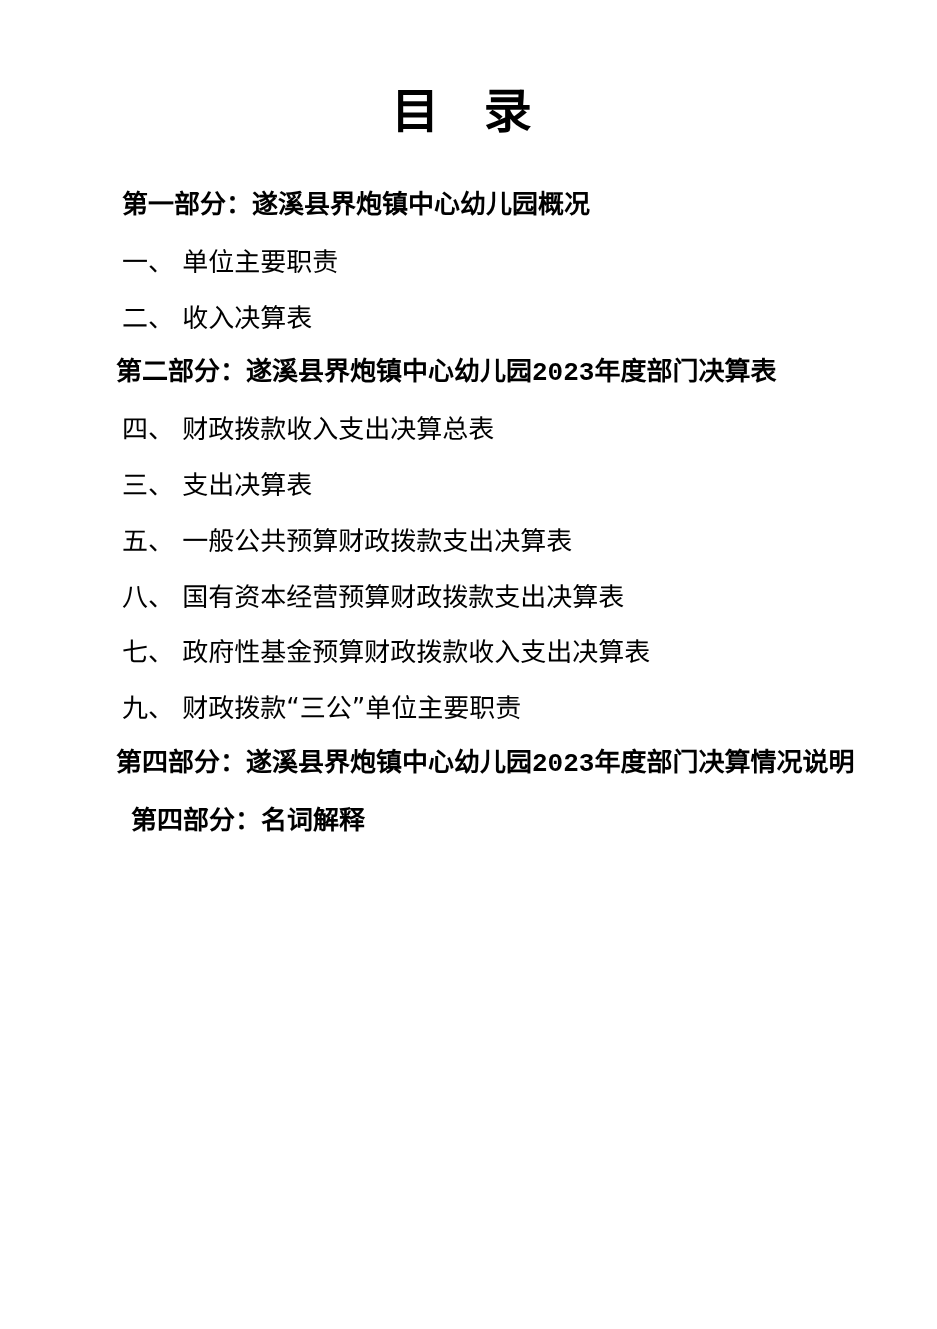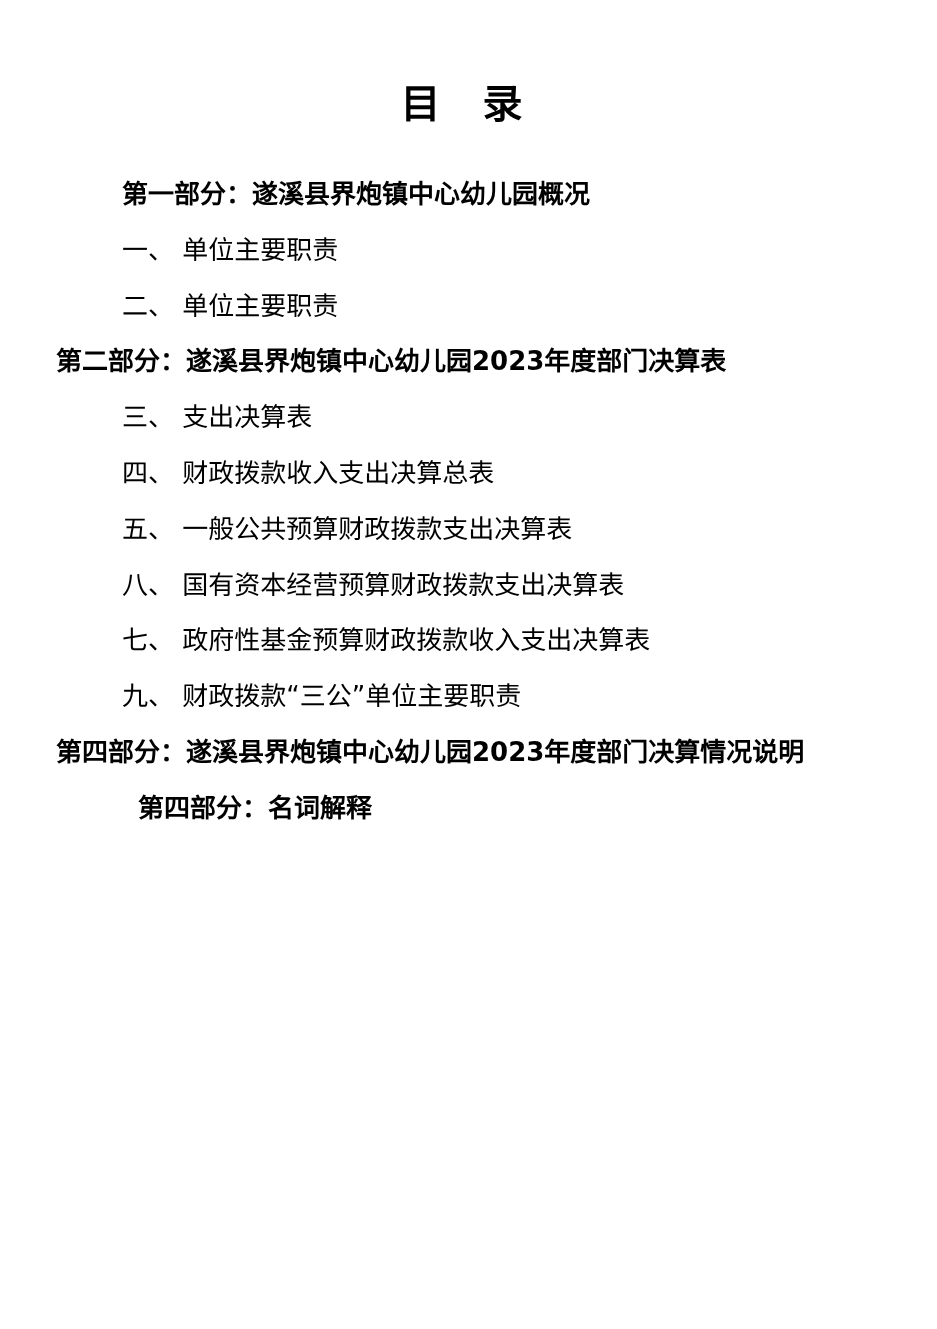--- a/index.html
+++ b/index.html
@@ -17,21 +17,21 @@
   .page {
     position: relative;
     width: 937px;
     height: 1329px;
     box-sizing: border-box;
     padding: 0;
     background: #ffffff;
   }
   .doc-title {
     text-align: center;
-    font-size: 40px;
+    font-size: 48px;
     font-weight: bold;
     letter-spacing: 14px;
     margin-top: 72px;
     margin-bottom: 0;
     font-family: "DejaVu Sans", "Liberation Sans", sans-serif;
   }
   .toc {
     margin-top: 48px;
     padding-left: 122px;
     padding-right: 60px;
@@ -40,53 +40,54 @@
     font-size: 26px;
     line-height: 1.30;
     margin-bottom: 22px;
     white-space: normal;
     font-family: "DejaVu Sans", "Liberation Sans", sans-serif;
   }
   .toc-line.part {
     font-weight: bold;
     margin-left: 0;
     text-indent: 0;
+    font-family: Liberation Mono, monospace;
   }
   
   .toc-line.part.wrap {
     margin-left: -122px;
-    padding-left: 56px;
+    padding-left: 116px;
     text-indent: 0;
   }
   .toc-line.item {
     font-weight: normal;
   }
   .toc-line.part-indent {
     font-weight: bold;
-    margin-left: 16px;
+    margin-left: 9px;
   }
 </style>
 </head>
 <body>
 
 <div class="page">
 
   <h1 class="doc-title">目  录</h1>
 
   <div class="toc">
 
     <div class="toc-line part">第一部分：遂溪县界炮镇中心幼儿园概况</div>
 
     <div class="toc-line item">一、 单位主要职责</div>
-    <div class="toc-line item">二、 单位主要职责</div>
+    <div class="toc-line item">二、 收入决算表</div>
 
     <div class="toc-line part wrap">第二部分：遂溪县界炮镇中心幼儿园2023年度部门决算表</div>
 
+    <div class="toc-line item">四、 财政拨款收入支出决算总表</div>
     <div class="toc-line item">三、 支出决算表</div>
-    <div class="toc-line item">四、 财政拨款收入支出决算总表</div>
     <div class="toc-line item">五、 一般公共预算财政拨款支出决算表</div>
     <div class="toc-line item">八、 国有资本经营预算财政拨款支出决算表</div>
     <div class="toc-line item">七、 政府性基金预算财政拨款收入支出决算表</div>
     <div class="toc-line item">九、 财政拨款“三公”单位主要职责</div>
 
     <div class="toc-line part wrap">第四部分：遂溪县界炮镇中心幼儿园2023年度部门决算情况说明</div>
 
     <div class="toc-line part-indent">第四部分：名词解释</div>
 
   </div>

